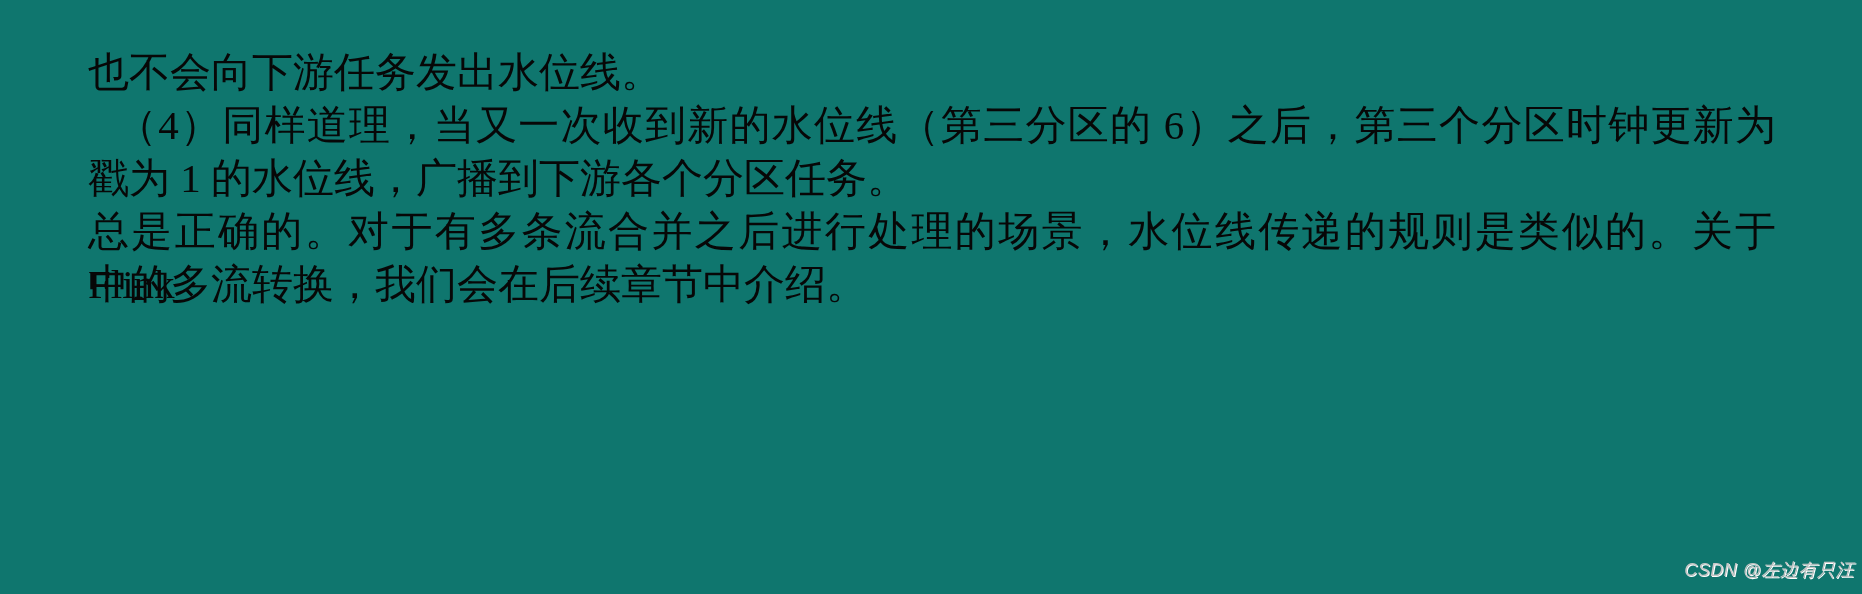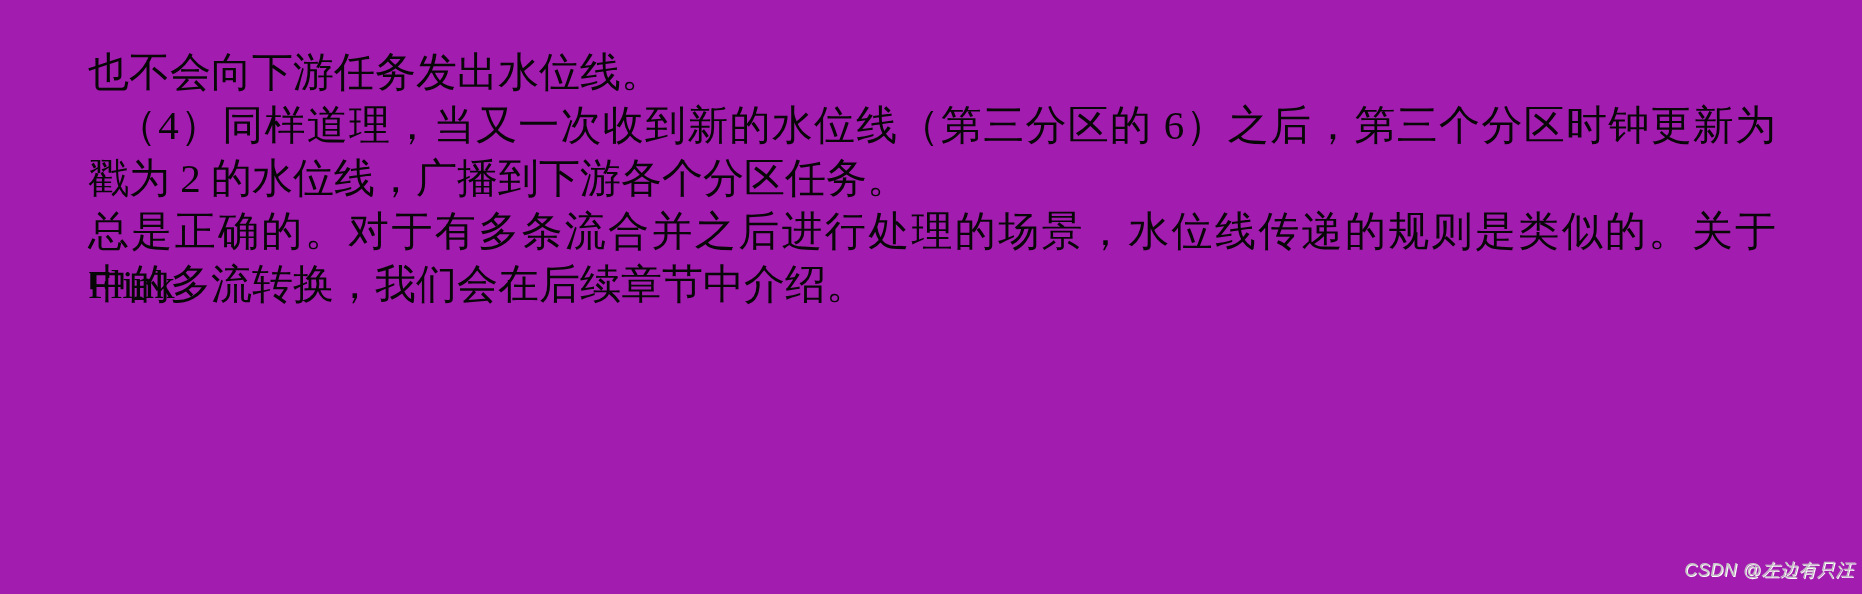--- a/index.html
+++ b/index.html
@@ -10,21 +10,21 @@
     width: 1862px;
     height: 594px;
     background: #ffffff;
     overflow: hidden;
     position: relative;
     font-family: "Liberation Serif", "DejaVu Serif", serif;
   }
   .page {
     position: absolute;
     inset: 0;
-    background: #a21caf;
+    background: #0f766e;
   }
   .text-block {
     position: absolute;
     left: 88px;
     top: 46px;
     width: 1688px;
     font-size: 41px;
     line-height: 53px;
     color: #070707;
     letter-spacing: 0px;
@@ -59,20 +59,20 @@
   }
 </style>
 </head>
 <body>
 
 <div class="page">
 
   <div class="text-block">
     <div class="line end">也不会向下游任务发出水位线。</div>
     <div class="line fill indent-sm">（4）同样道理，当又一次收到新的水位线（第三分区的 6）之后，第三个分区时钟更新为</div>
-    <div class="line end">戳为 2 的水位线，广播到下游各个分区任务。</div>
+    <div class="line end">戳为 1 的水位线，广播到下游各个分区任务。</div>
     <div class="line fill">总是正确的。对于有多条流合并之后进行处理的场景，水位线传递的规则是类似的。关于 Flink</div>
     <div class="line end">中的多流转换，我们会在后续章节中介绍。</div>
   </div>
 
   <div class="watermark">CSDN @左边有只汪</div>
 
 </div>
 
 </body></html>

